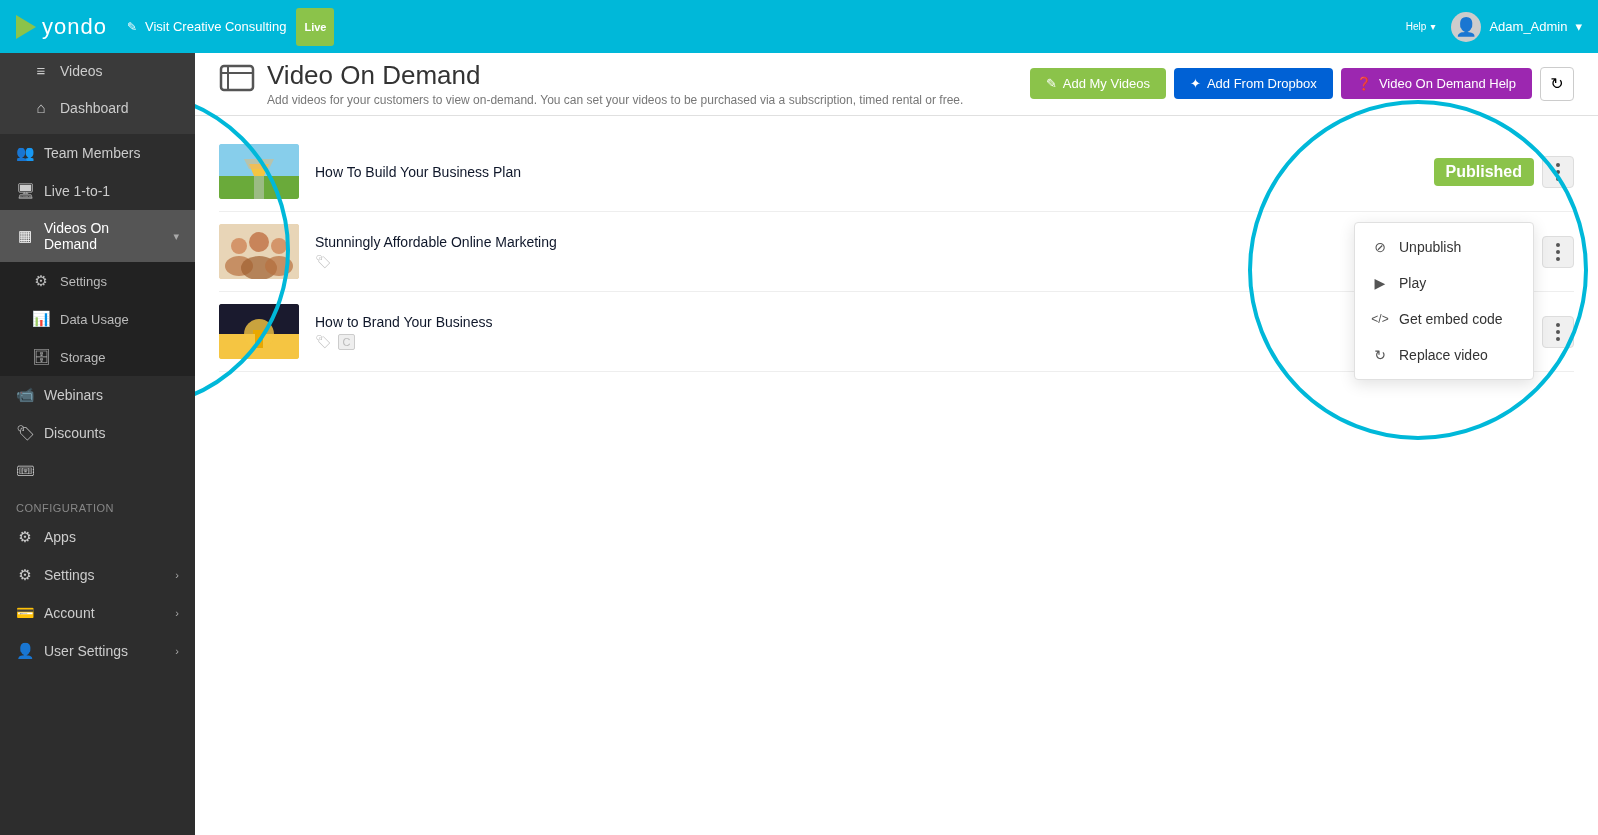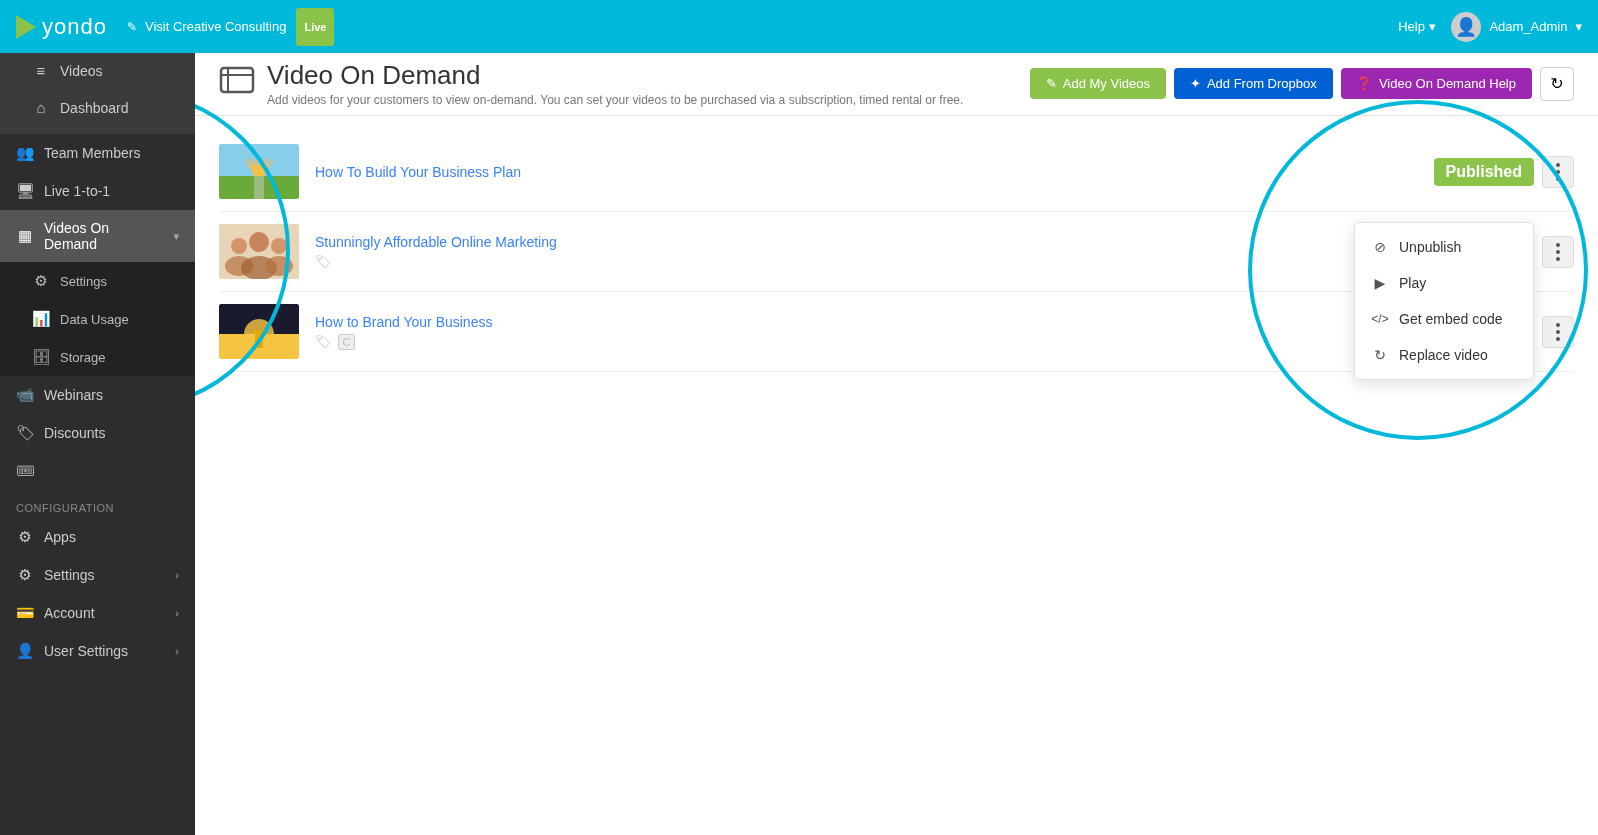--- a/index.html
+++ b/index.html
@@ -34,21 +34,21 @@
     }
     .topnav-visit .ext-icon { font-size: 12px; }
     .live-badge {
       background: #8bc34a; color: white; font-size: 11px;
       padding: 13px 8px; border-radius: 3px; font-weight: bold;
     }
     .topnav-right {
       margin-left: auto; display: flex; align-items: center; gap: 16px; color: white;
     }
     .help-btn {
-      color: white; font-size: 13px; cursor: pointer;
+      color: white; font-size: 10px; cursor: pointer;
       display: flex; align-items: flex-end; gap: 4px;
     }
     .user-btn {
       display: flex; align-items: center; gap: 8px;
       color: white; font-size: 13px; cursor: pointer;
     }
     .user-avatar {
       width: 30px; height: 30px; border-radius: 50%;
       background: #ccc; overflow: hidden;
       display: flex; align-items: center; justify-content: center;
@@ -92,21 +92,21 @@
     
     .main {
       margin-left: 195px;
       margin-top: 44px;
       min-height: calc(100vh - 44px);
       background: white;
     }
     .page-header {
       padding: 16px 24px 8px;
       border-bottom: 1px solid #e0e0e0;
-      display: flex; align-items: center; gap: 12px;
+      display: flex; gap: 12px;
     }
     .page-icon {
       font-size: 28px; color: #555;
     }
     .page-title-block { flex: 1; }
     .page-title { font-size: 26px; color: #333; font-weight: 400; }
     .page-subtitle { font-size: 12px; color: #777; margin-top: 2px; }
     .header-buttons { display: flex; gap: 8px; align-items: center; }
     .btn-add { background: #8bc34a; color: white; border: none; padding: 8px 16px; border-radius: 4px; cursor: pointer; font-size: 13px; font-weight: 500; display: flex; align-items: center; gap: 6px; }
     .btn-dropbox { background: #0061d5; color: white; border: none; padding: 8px 16px; border-radius: 4px; cursor: pointer; font-size: 13px; font-weight: 500; display: flex; align-items: center; gap: 6px; }
@@ -134,21 +134,21 @@
       background: linear-gradient(to bottom, #87ceeb 40%, #8bc34a 40%);
       position: relative;
     }
     .thumb-team {
       background: linear-gradient(135deg, #f8d7a0 0%, #e8b870 100%);
     }
     .thumb-brand {
       background: linear-gradient(to bottom, #2d2d2d 40%, #f5c542 40%);
     }
     .video-info { flex: 1; }
-    .video-title { font-size: 14px; color: #3b82f6; font-weight: 500; }
+    .video-title { font-size: 14px; color: #0f172a; font-weight: 500; }
     .video-meta { display: flex; align-items: center; gap: 6px; margin-top: 4px; font-size: 12px; color: #aaa; }
     .video-actions { display: flex; align-items: center; gap: 8px; margin-left: auto; }
     .published-badge {
       background: #8bc34a; color: white; padding: 5px 12px;
       border-radius: 4px; font-size: 16px; font-weight: bold; cursor: pointer;
     }
     .more-btn {
       background: #f0f0f0; border: 1px solid #ddd; width: 32px; height: 32px;
       border-radius: 4px; cursor: pointer;
       display: flex; align-items: center; justify-content: center;

